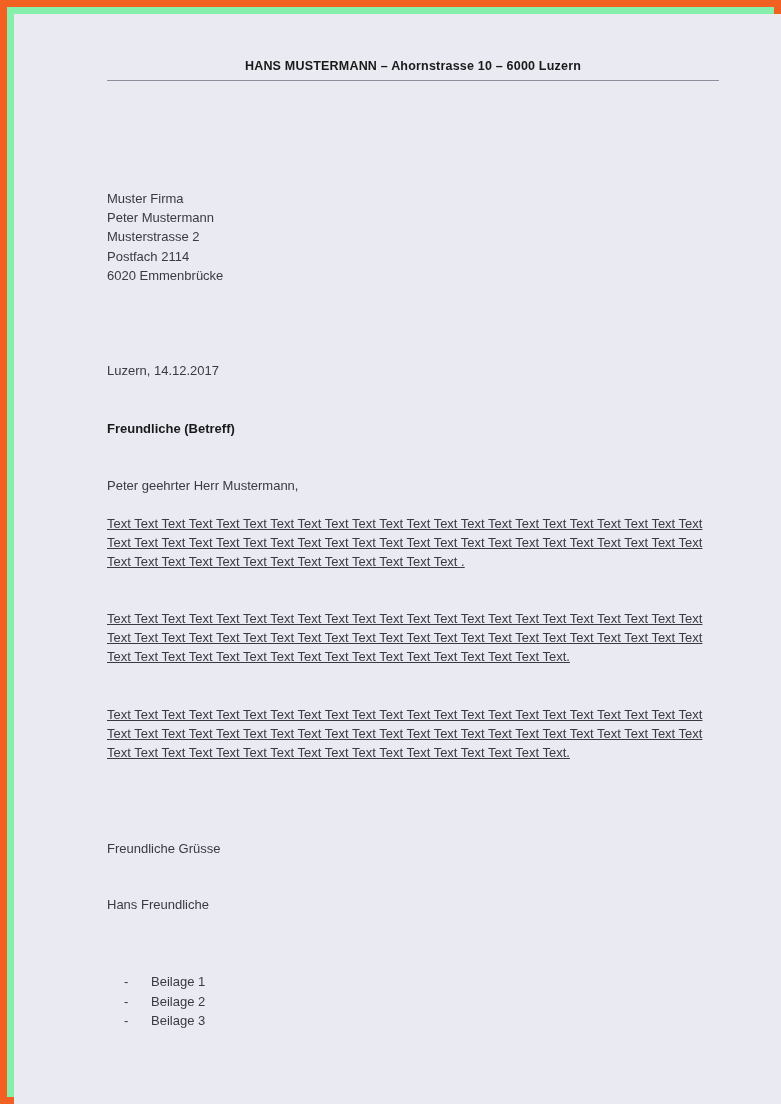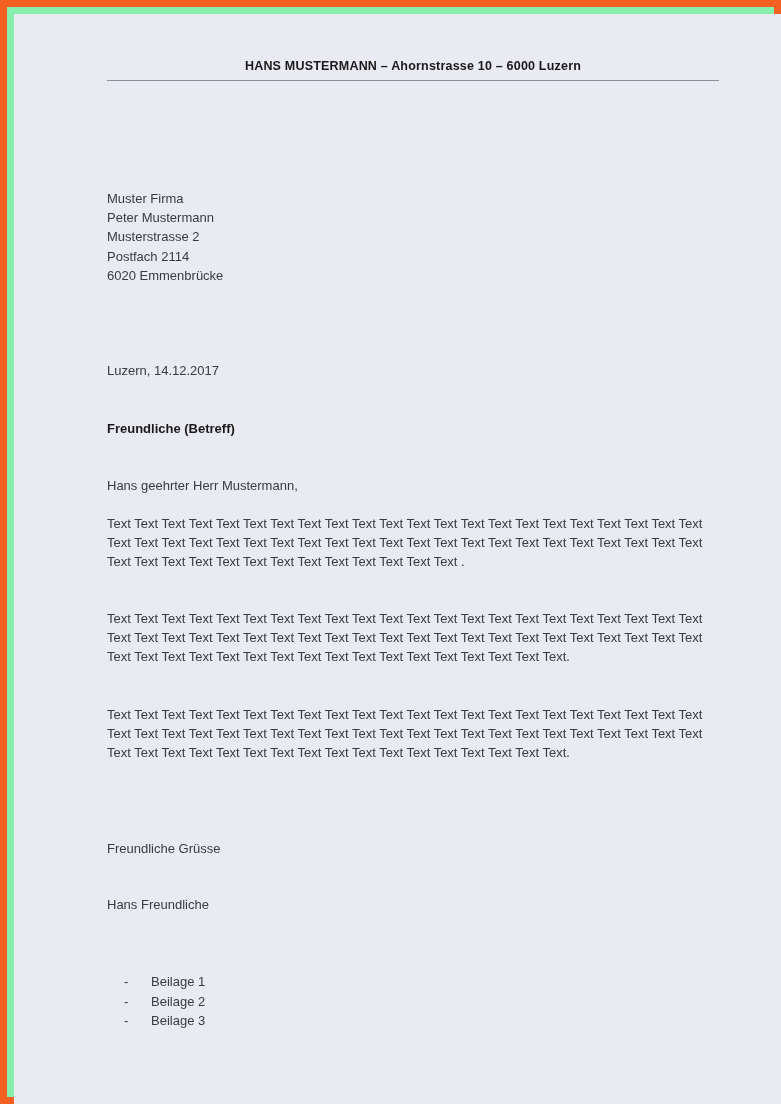--- a/index.html
+++ b/index.html
@@ -74,20 +74,21 @@
     top: 405px;
     font-weight: bold;
     color: #1a1a1a;
   }
   .salutation {
     top: 462px;
   }
   .para {
     width: 618px;
     color: #3a3a42;
+    text-decoration: underline;
   }
   .para1 { top: 500px; }
   .para2 { top: 595px; }
   .para3 { top: 691px; }
   .closing { top: 825px; }
   .signature { top: 881px; }
   .enclosures {
     top: 958px;
     left: 110px;
   }
@@ -122,21 +123,21 @@
         <div>Peter Mustermann</div>
         <div>Musterstrasse 2</div>
         <div>Postfach 2114</div>
         <div>6020 Emmenbrücke</div>
       </div>
 
       <div class="block dateline">Luzern, 14.12.2017</div>
 
       <div class="block subject">Freundliche (Betreff)</div>
 
-      <div class="block salutation">Hans geehrter Herr Mustermann,</div>
+      <div class="block salutation">Peter geehrter Herr Mustermann,</div>
 
       <div class="block para para1">Text Text Text Text Text Text Text Text Text Text Text Text Text Text Text Text Text Text Text Text Text Text Text Text Text Text Text Text Text Text Text Text Text Text Text Text Text Text Text Text Text Text Text Text Text Text Text Text Text Text Text Text Text Text Text Text Text .</div>
 
       <div class="block para para2">Text Text Text Text Text Text Text Text Text Text Text Text Text Text Text Text Text Text Text Text Text Text Text Text Text Text Text Text Text Text Text Text Text Text Text Text Text Text Text Text Text Text Text Text Text Text Text Text Text Text Text Text Text Text Text Text Text Text Text Text Text.</div>
 
       <div class="block para para3">Text Text Text Text Text Text Text Text Text Text Text Text Text Text Text Text Text Text Text Text Text Text Text Text Text Text Text Text Text Text Text Text Text Text Text Text Text Text Text Text Text Text Text Text Text Text Text Text Text Text Text Text Text Text Text Text Text Text Text Text Text.</div>
 
       <div class="block closing">Freundliche Grüsse</div>
 
       <div class="block signature">Hans Freundliche</div>

